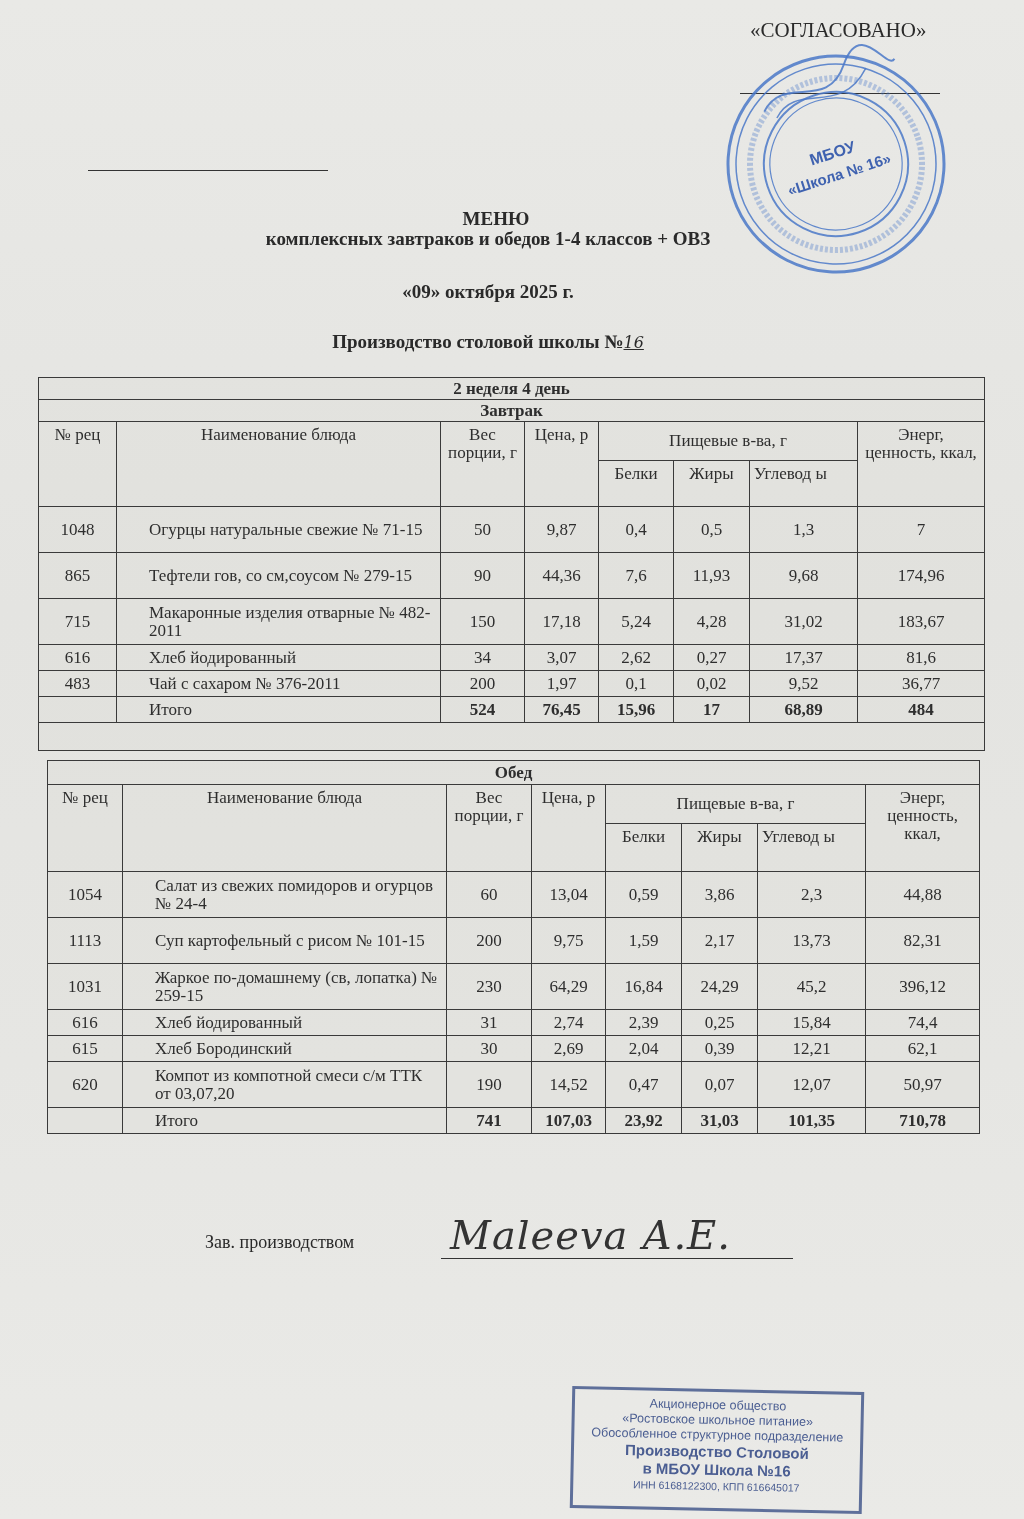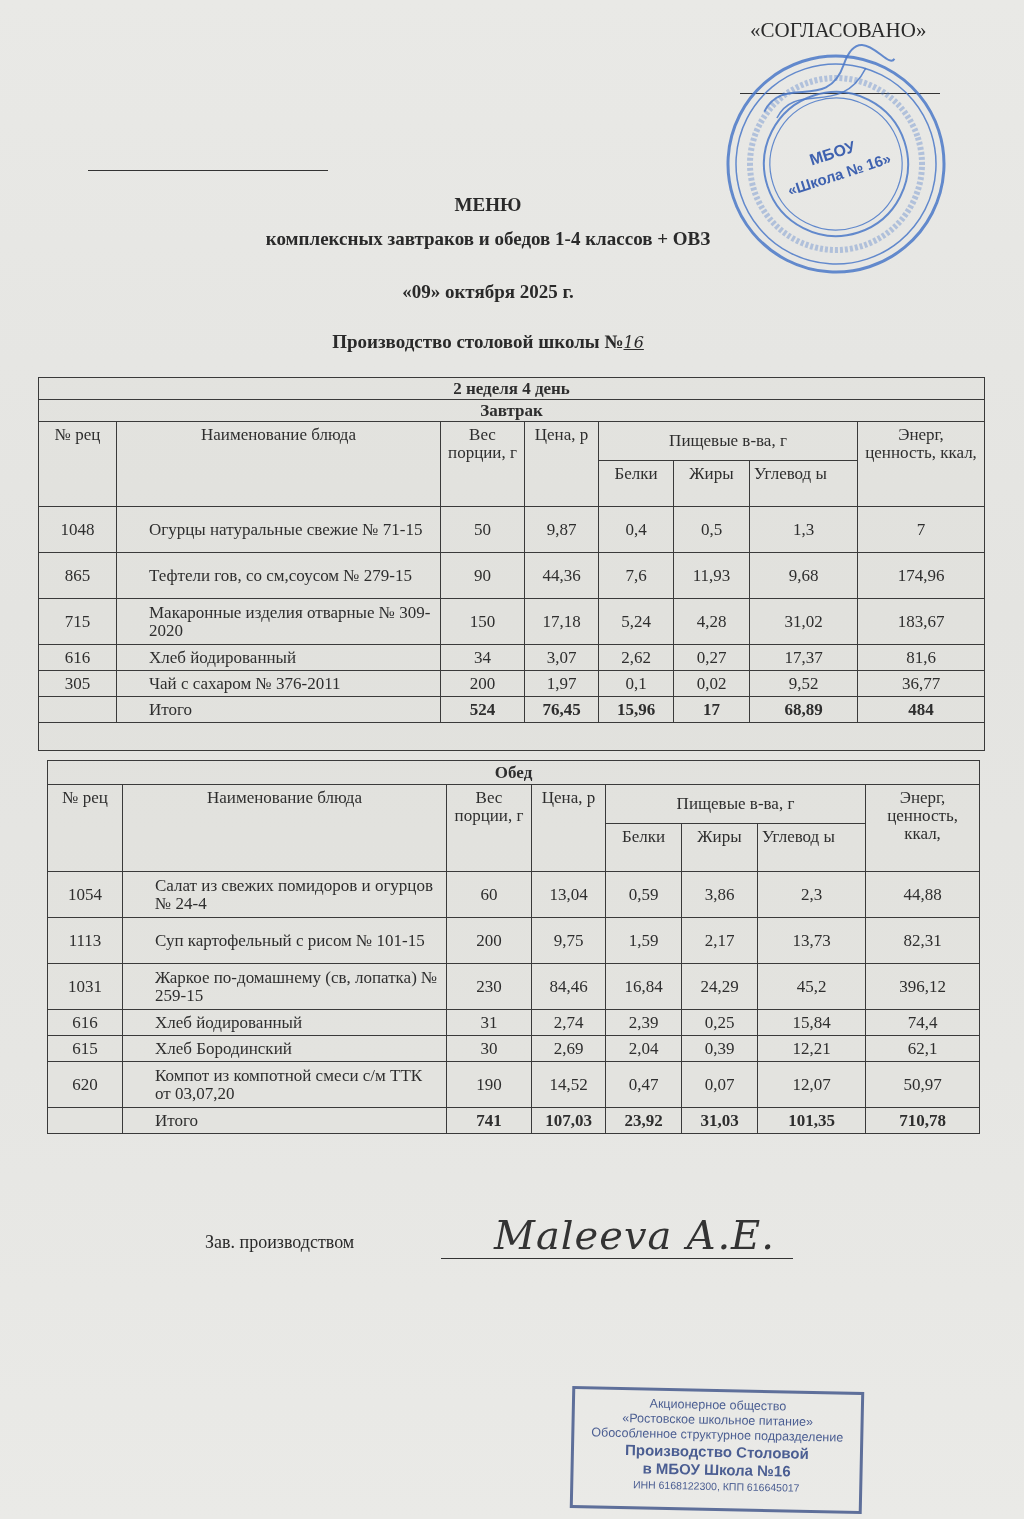--- a/index.html
+++ b/index.html
@@ -8,21 +8,21 @@
     background: linear-gradient(180deg, #e9e9e6 0%, #e4e4e1 40%, #e6e6e3 70%, #eaeae7 100%);
     font-family: "Liberation Serif", "DejaVu Serif", serif;
     color: #2a2a2a;
   }
   .abs { position: absolute; }
   .approved { left: 750px; top: 18px; font-size: 21px; }
   .approved-line { left: 740px; top: 93px; width: 200px; border-top: 1.5px solid #333; }
   .company { left: 84px; top: 154px; font-size: 19px; font-weight: bold; }
   .company-line { display: inline-block; width: 240px; border-bottom: 1.5px solid #333; margin-left: 4px; vertical-align: baseline; height: 14px; }
   .title { left: 0; width: 976px; text-align: center; font-weight: bold; font-size: 19px; }
-  .t-menu { top: 194px; }
+  .t-menu { top: 208px; margin-left: 8px; }
   .t-sub { top: 228px; }
   .t-date { top: 281px; }
   .t-prod { top: 331px; }
   .handno { font-family: "DejaVu Serif", serif; font-style: italic; font-weight: normal; text-decoration: underline; font-size: 16px; }
 
   table.menu {
     position: absolute; border-collapse: collapse; table-layout: fixed;
     font-size: 17px; color: #2e2e2e;
   }
   table.menu td {
@@ -30,21 +30,21 @@
     background: rgba(220,220,216,0.35);
   }
   table.menu td.name { text-align: left; padding-left: 32px; }
   table.menu td.bold, table.menu tr.total td.num { font-weight: bold; }
   table.menu td.hdr { vertical-align: top; padding-top: 4px; }
   .t1 { left: 38px; top: 377px; width: 946px; }
   .t2 { left: 47px; top: 760px; width: 932px; }
 
   .sign { left: 205px; top: 1232px; font-size: 18px; font-weight: normal; }
   .sign-line { left: 441px; top: 1258px; width: 352px; border-top: 1.5px solid #333; }
-  .signature { left: 450px; top: 1212px; font-family: "DejaVu Serif", serif; font-style: italic; font-size: 40px; color: #333; letter-spacing: 1px; margin-left: 44px; }
+  .signature { left: 450px; top: 1212px; font-family: "DejaVu Serif", serif; font-style: italic; font-size: 40px; color: #333; letter-spacing: 1px; }
 
   .rect-stamp {
     left: 571px; top: 1389px; width: 292px; height: 122px;
     border: 3px solid #5e6f9a; transform: rotate(1.2deg);
     color: #4b5e92; font-family: "Liberation Sans", sans-serif; text-align: center;
     font-size: 12.5px; line-height: 15px; padding-top: 6px; box-sizing: border-box;
   }
   .rect-stamp .big { font-size: 15px; font-weight: bold; line-height: 18px; }
   .rect-stamp .small { font-size: 10.5px; }
 
@@ -131,40 +131,40 @@
         <td class="name">Тефтели гов, со см,соусом № 279-15</td>
         <td>90</td>
         <td>44,36</td>
         <td>7,6</td>
         <td>11,93</td>
         <td>9,68</td>
         <td>174,96</td>
       </tr>
       <tr style="height: 46px;">
         <td>715</td>
-        <td class="name">Макаронные изделия отварные № 309-2020</td>
+        <td class="name">Макаронные изделия отварные № 482-2011</td>
         <td>150</td>
         <td>17,18</td>
         <td>5,24</td>
         <td>4,28</td>
         <td>31,02</td>
         <td>183,67</td>
       </tr>
       <tr style="height: 26px;">
         <td>616</td>
         <td class="name">Хлеб йодированный</td>
         <td>34</td>
         <td>3,07</td>
         <td>2,62</td>
         <td>0,27</td>
         <td>17,37</td>
         <td>81,6</td>
       </tr>
       <tr style="height: 26px;">
-        <td>305</td>
+        <td>483</td>
         <td class="name">Чай с сахаром № 376-2011</td>
         <td>200</td>
         <td>1,97</td>
         <td>0,1</td>
         <td>0,02</td>
         <td>9,52</td>
         <td>36,77</td>
       </tr>
     </tbody>
   <tbody>
@@ -231,21 +231,21 @@
         <td>9,75</td>
         <td>1,59</td>
         <td>2,17</td>
         <td>13,73</td>
         <td>82,31</td>
       </tr>
       <tr style="height: 46px;">
         <td>1031</td>
         <td class="name">Жаркое по-домашнему (св, лопатка) № 259-15</td>
         <td>230</td>
-        <td>84,46</td>
+        <td>64,29</td>
         <td>16,84</td>
         <td>24,29</td>
         <td>45,2</td>
         <td>396,12</td>
       </tr>
       <tr style="height: 26px;">
         <td>616</td>
         <td class="name">Хлеб йодированный</td>
         <td>31</td>
         <td>2,74</td>

